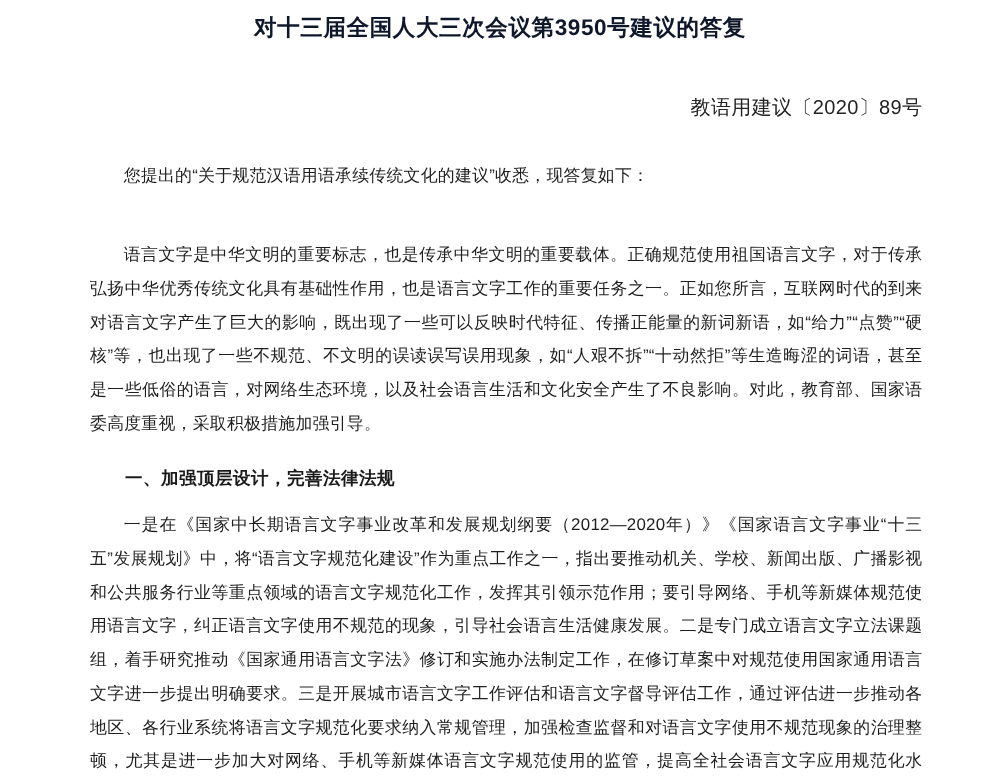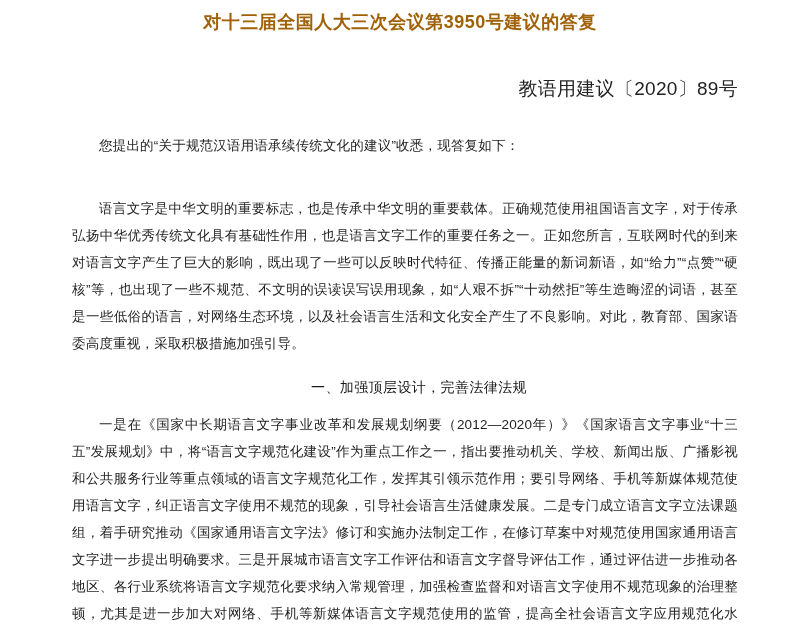--- a/index.html
+++ b/index.html
@@ -18,30 +18,30 @@
     position: relative;
     width: 800px;
     height: 624px;
     background: #ffffff;
     box-sizing: border-box;
   }
   .doc-title {
     text-align: center;
     font-size: 18px;
     font-weight: bold;
-    color: #a16207;
+    color: #0f172a;
     letter-spacing: 0.5px;
     padding-top: 8px;
     padding-left: 60px;
     padding-right: 60px;
     line-height: 28px;
   }
   .doc-number {
     text-align: right;
-    font-size: 19px;
+    font-size: 16px;
     color: #222222;
     margin-top: 40px;
     padding-right: 62px;
     letter-spacing: 0.3px;
   }
   .body-area {
     margin-top: 30px;
     padding-left: 72px;
     padding-right: 62px;
   }
@@ -52,26 +52,25 @@
     margin: 0 0 16px 0;
     text-indent: 2em;
     text-align: justify;
     letter-spacing: 0.2px;
   }
   p.para.first {
     margin-bottom: 36px;
   }
   h2.section-heading {
     font-size: 14px;
-    font-weight: normal;
+    font-weight: bold;
     color: #1a1a1a;
     margin: 22px 0 14px 0;
     text-indent: 2em;
     letter-spacing: 0.4px;
-    text-align: center;
   }
 </style>
 </head>
 <body>
 
 <div class="page">
 
   <div class="doc-title">对十三届全国人大三次会议第3950号建议的答复</div>
 
   <div class="doc-number">教语用建议〔2020〕89号</div>

